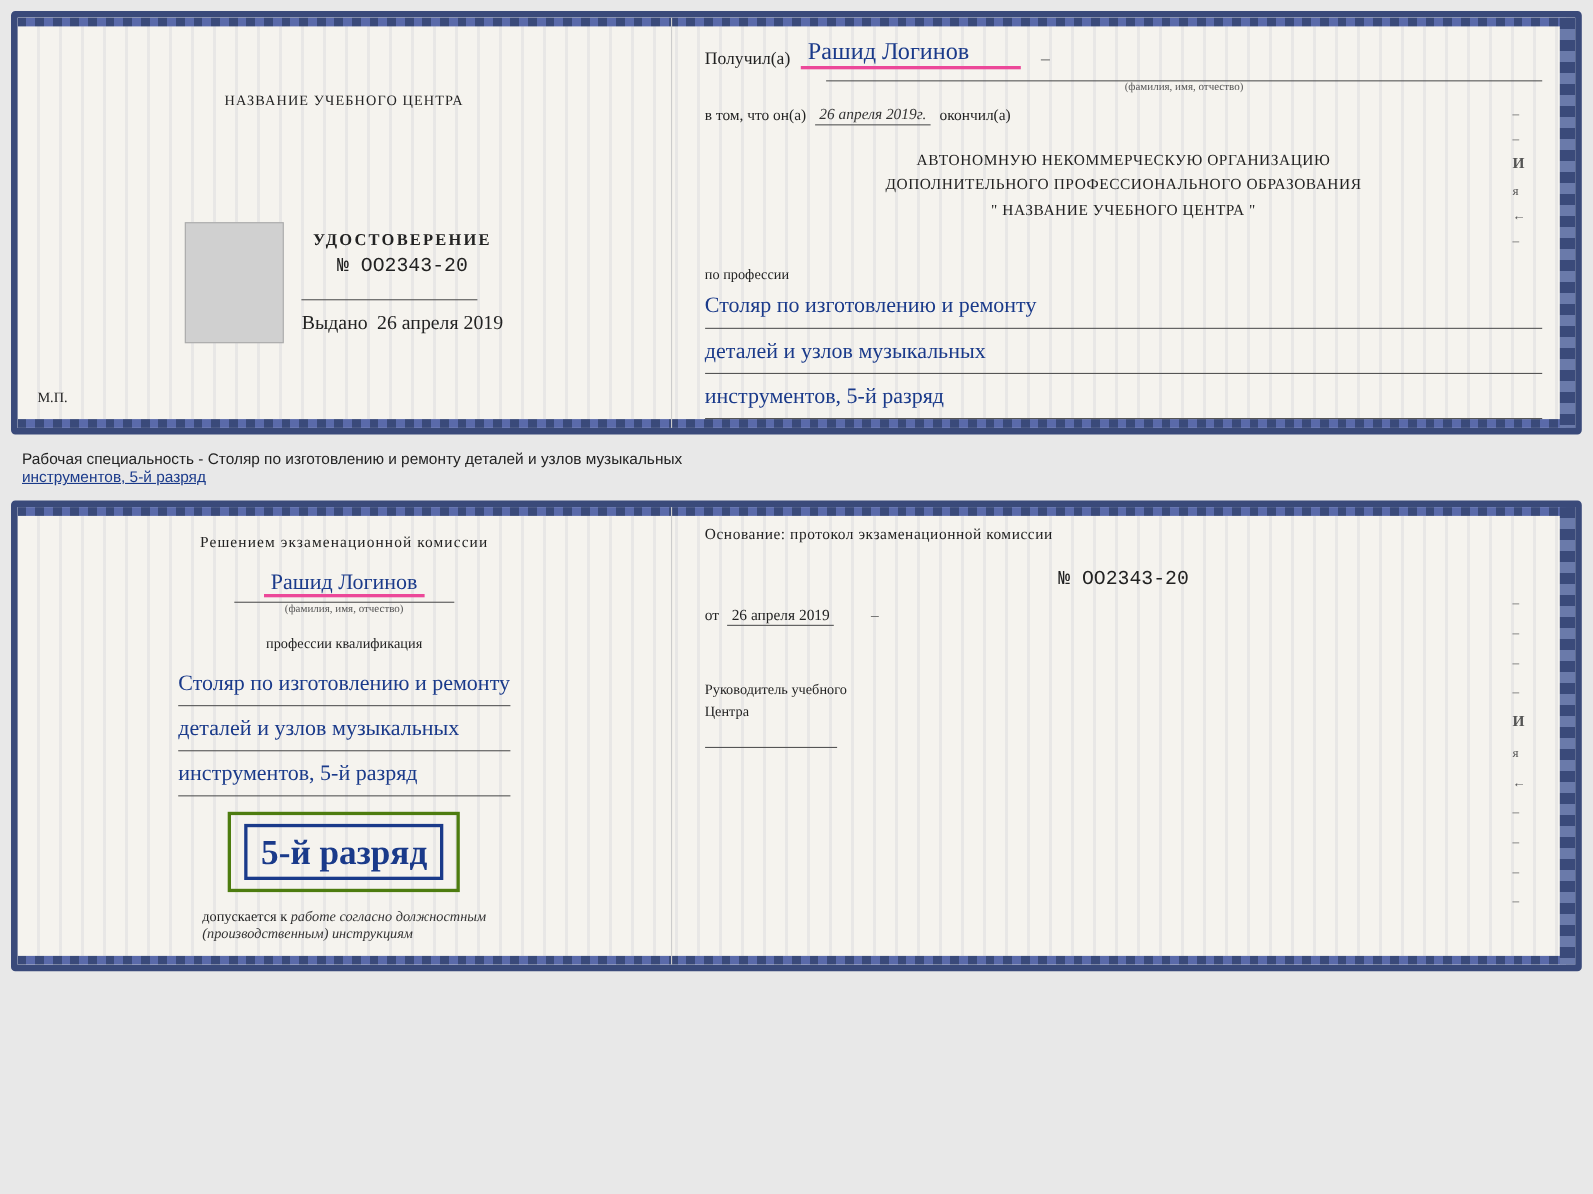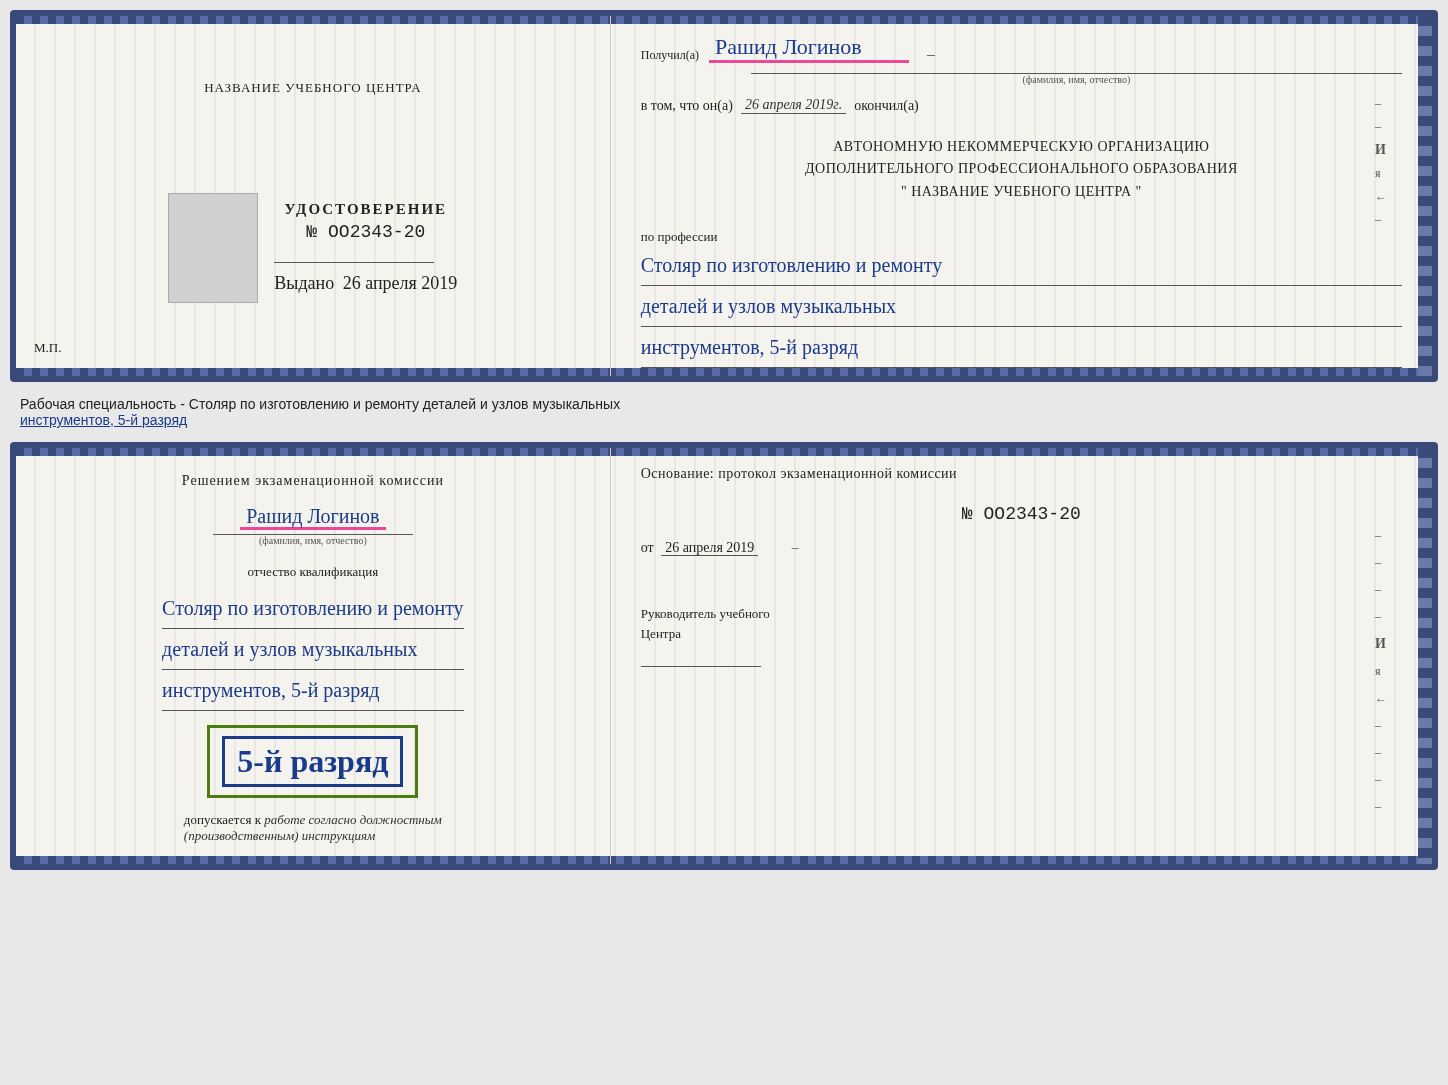--- a/index.html
+++ b/index.html
@@ -319,21 +319,21 @@
           </div>
         </div>
       </div>
 
       <div class="mp-label">М.П.</div>
     </div>
 
     <div class="right-panel inner-doc">
 
       <div style="display:flex; align-items:flex-end; gap:10px; margin-top:10px;">
-        <span style="font-size:12px; color:#222;font-family:Liberation Serif, serif;">Получил(a)</span>
+        <span style="font-size:16px; color:#222;font-family:Liberation Serif, serif;">Получил(a)</span>
         <span class="handwritten">Рашид Логинов</span>
         <span style="font-size:16px; color:#555; margin-left:8px;">–</span>
       </div>
       <div style="margin-left:110px; margin-top:-4px;">
         <div class="fio-label">(фамилия, имя, отчество)</div>
       </div>
 
       <div style="display:flex; align-items:center; gap:8px; ">
         <span style="font-size:14px; color:#222;">в том, что он(а)</span>
         <span class="date-handwritten">26 апреля 2019г.</span>
@@ -348,21 +348,21 @@
 
       <div style="position:absolute; right:45px; top:80px; display:flex; flex-direction:column; gap:8px;">
         <span style="font-size:12px; color:#555;">–</span>
         <span style="font-size:12px; color:#555;">–</span>
         <span style="font-size:14px; color:#555; font-weight:bold;">И</span>
         <span style="font-size:12px; color:#555;">я</span>
         <span style="font-size:12px; color:#555;">←</span>
         <span style="font-size:12px; color:#555;">–</span>
       </div>
 
-      <div style="margin-top:14px;">
+      <div style="margin-top:27px;">
         <div class="po-professii">по профессии</div>
         <div class="profession-handwritten">Столяр по изготовлению и ремонту</div>
         <div class="profession-handwritten">деталей и узлов музыкальных</div>
         <div class="profession-handwritten">инструментов, 5-й разряд</div>
       </div>
     </div>
 
     <div class="decorative-edge"></div>
   </div>
 
@@ -378,21 +378,21 @@
     <div class="left-panel">
       <div class="resheniem-title">Решением  экзаменационной  комиссии</div>
 
       <div style="margin-top: 6px;">
         <span class="handwritten" style="font-size:20px;">Рашид Логинов</span>
       </div>
       <div style="margin-top:-4px;">
         <div class="fio-label" style="width:200px;">(фамилия, имя, отчество)</div>
       </div>
 
-      <div class="prisvoena-label" style="margin-top:10px;">отчество квалификация</div>
+      <div class="prisvoena-label" style="margin-top:10px;">профессии квалификация</div>
 
       <div>
         <div class="profession-handwritten">Столяр по изготовлению и ремонту</div>
         <div class="profession-handwritten">деталей и узлов музыкальных</div>
         <div class="profession-handwritten">инструментов, 5-й разряд</div>
       </div>
 
       <div style="border: 3px solid #4d7c0f; padding: 4px 12px; margin-top:6px; display:inline-block;">
         <span class="rank-highlight">5-й разряд</span>
       </div>

